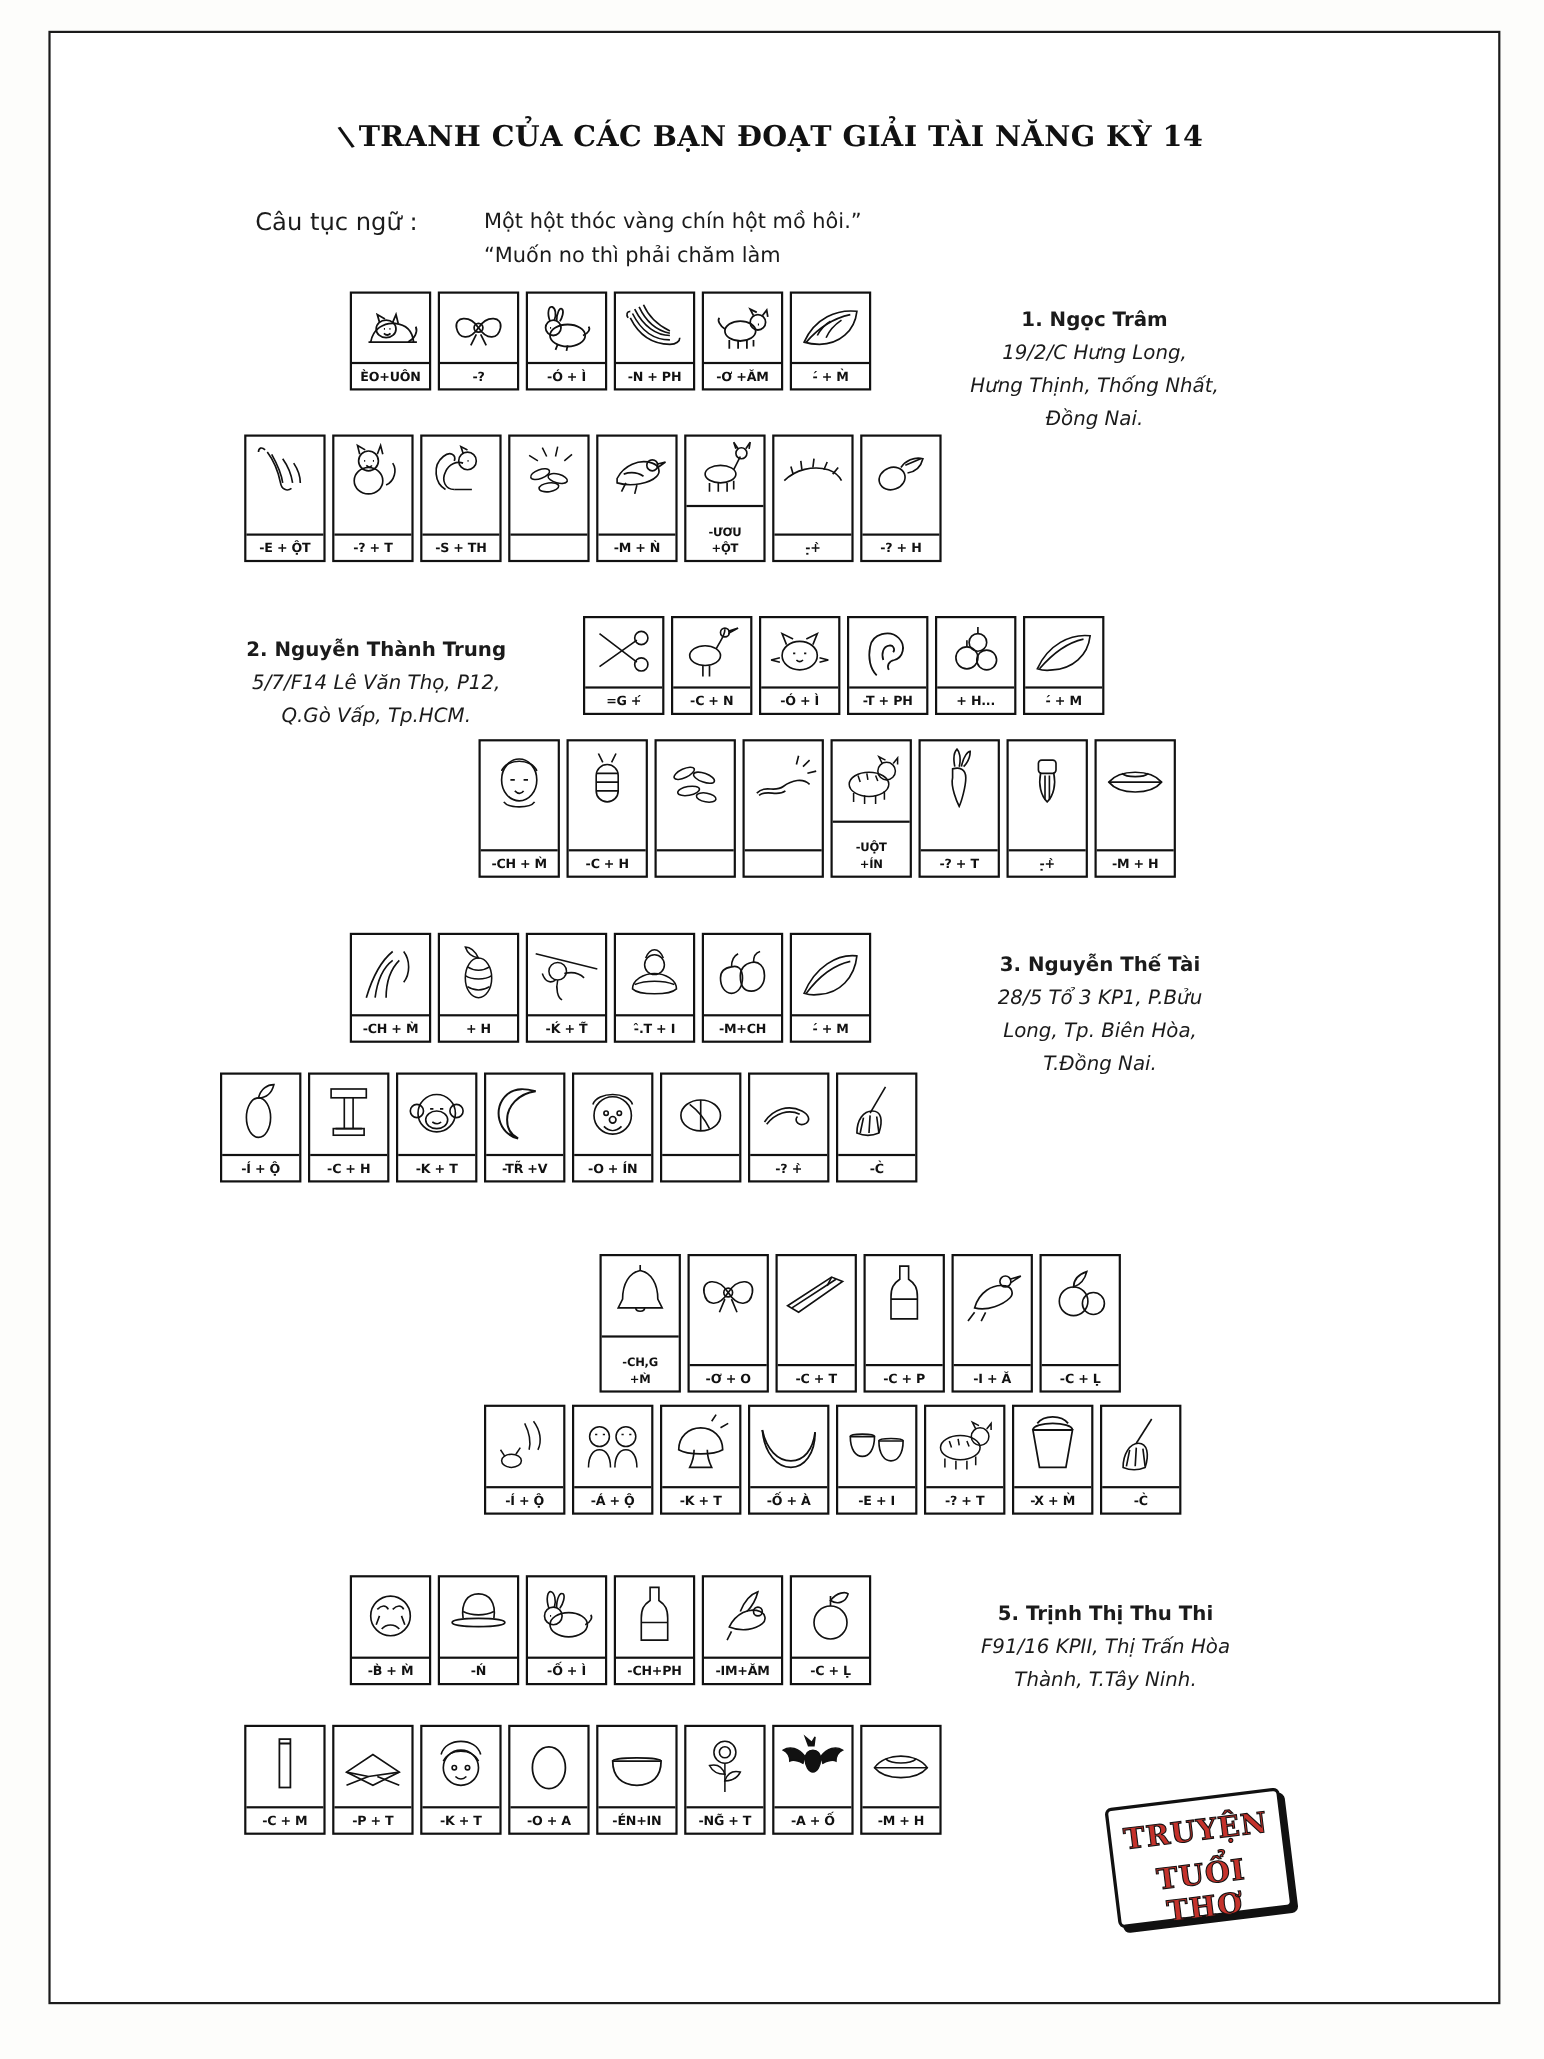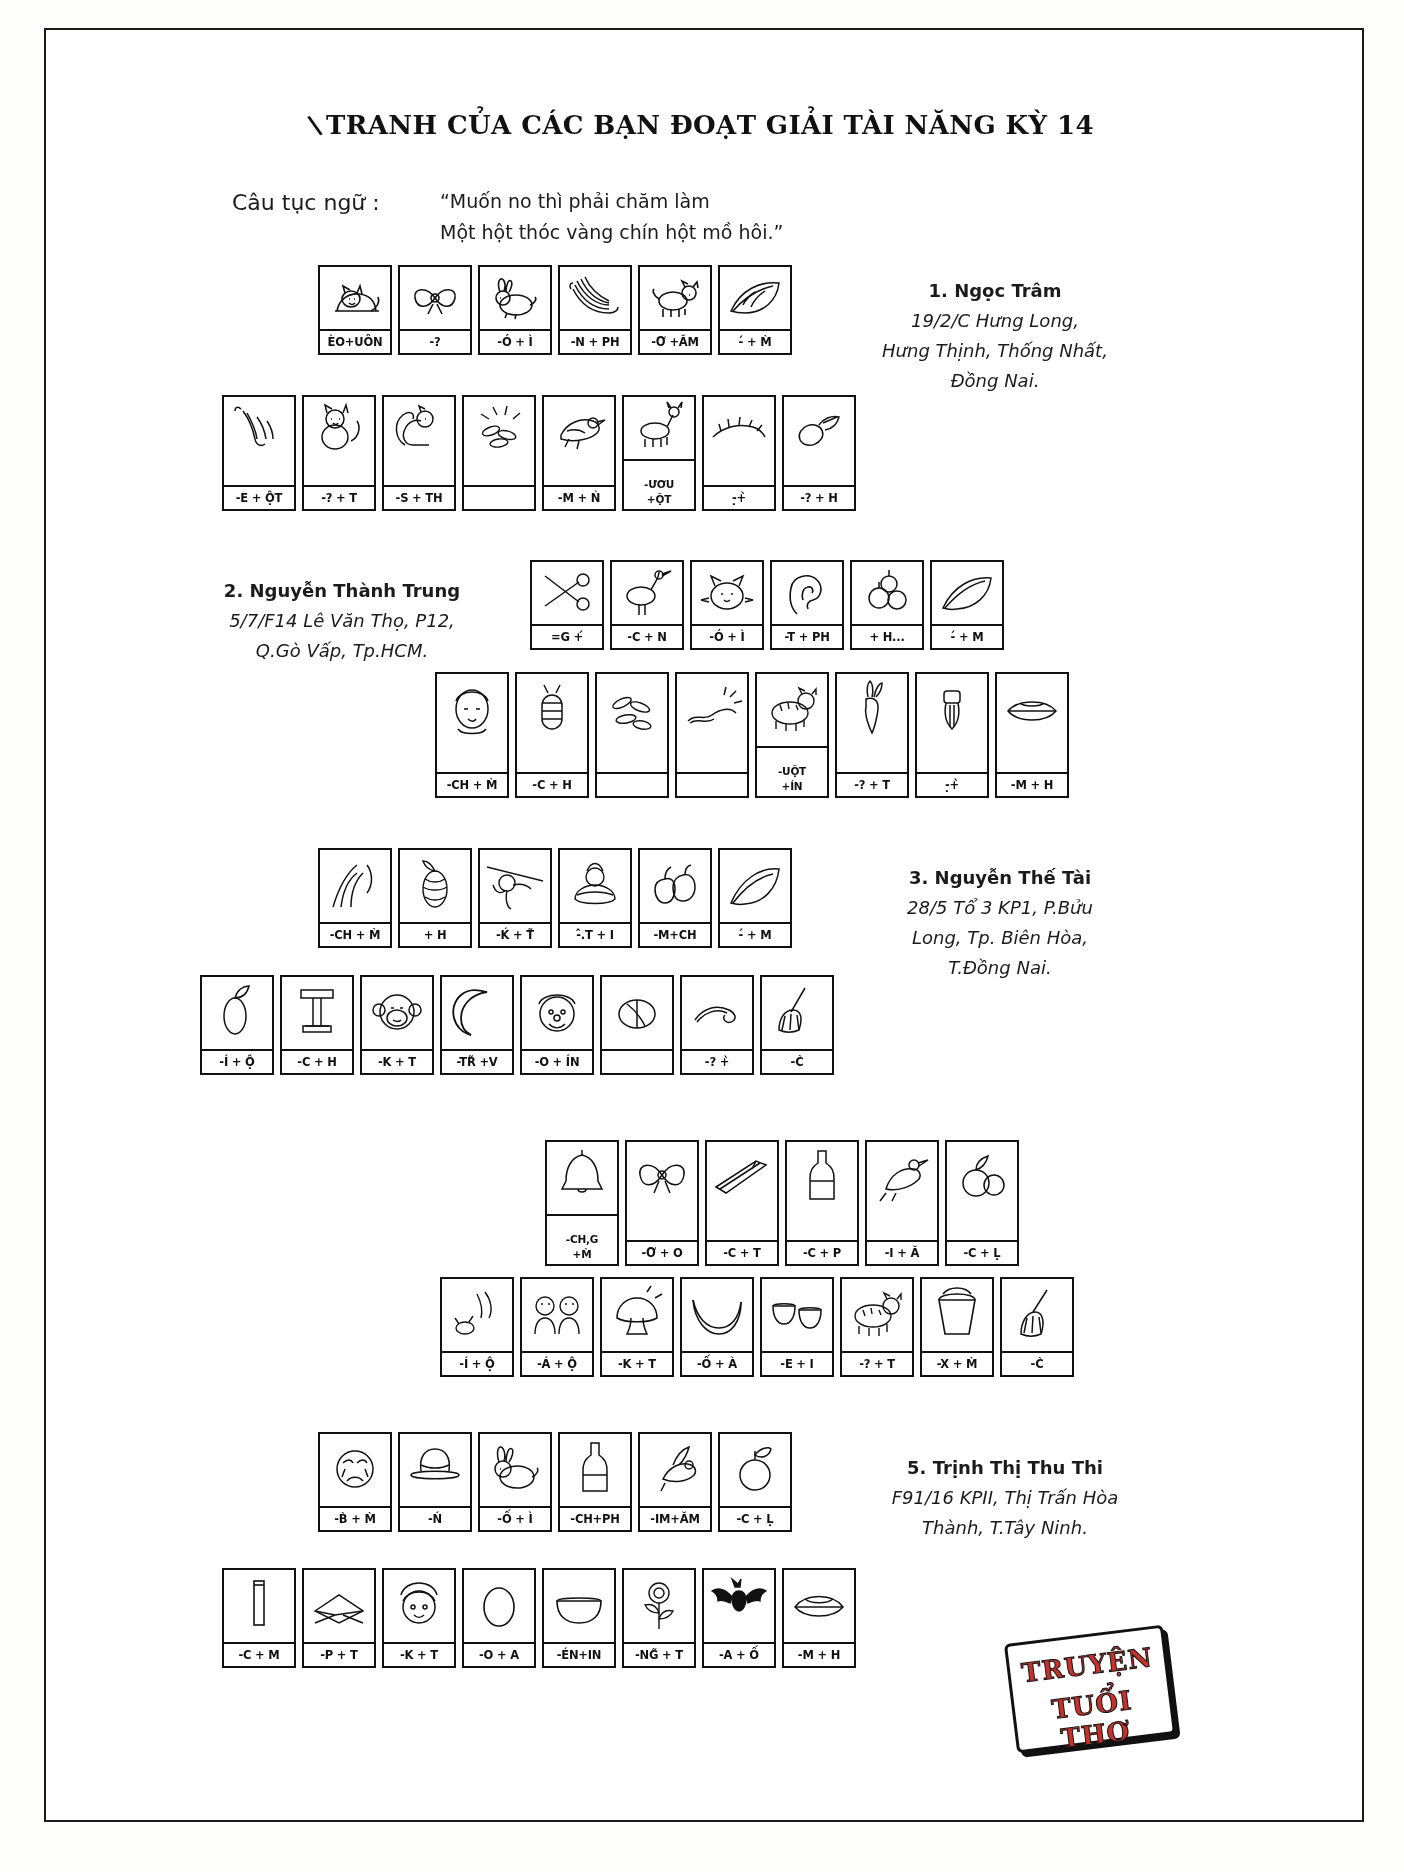--- a/index.html
+++ b/index.html
@@ -154,22 +154,22 @@
 
 <div class="page">
   <div class="frame"></div>
 
   <div class="title">
     <span class="tick">\</span><span>TRANH CỦA CÁC BẠN ĐOẠT GIẢI TÀI NĂNG KỲ 14</span>
   </div>
 
   <div class="proverb-label">Câu tục ngữ :</div>
   <div class="proverb-lines">
+    <div>Một hột thóc vàng chín hột mồ hôi.”</div>
     <div>“Muốn no thì phải chăm làm</div>
-    <div>Một hột thóc vàng chín hột mồ hôi.”</div>
   </div>
 
   <div class="entry-block center-align" style="left:830px; top:248px; width:330px;">
     <div class="ename">
       <span>1.</span> <span>Ngọc Trâm</span>
     </div>
     <div class="eaddr">19/2/C Hưng Long,</div>
     <div class="eaddr">Hưng Thịnh, Thống Nhất,</div>
     <div class="eaddr">Đồng Nai.</div>
   </div>

